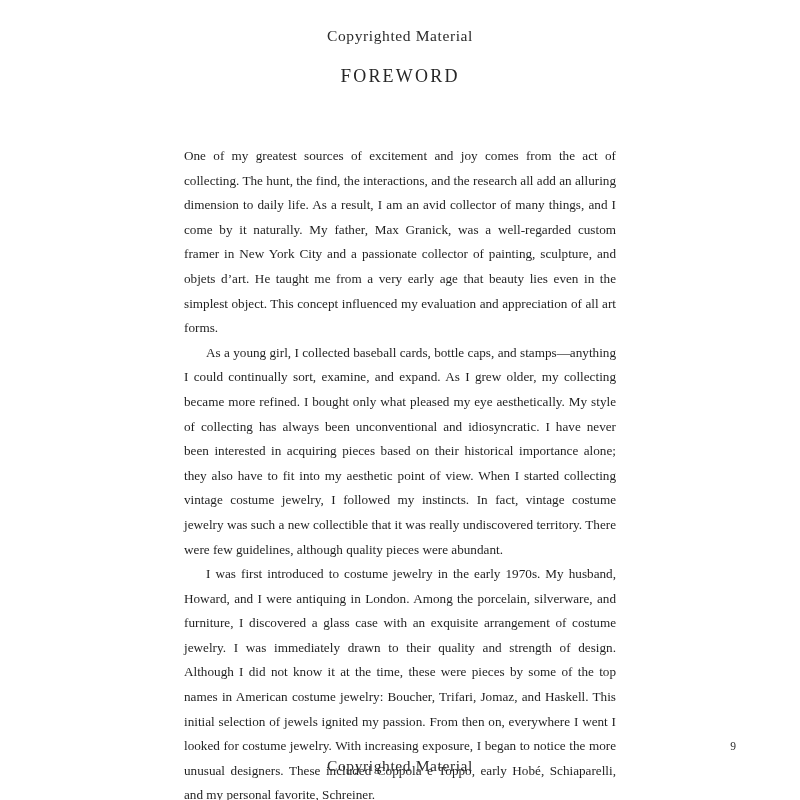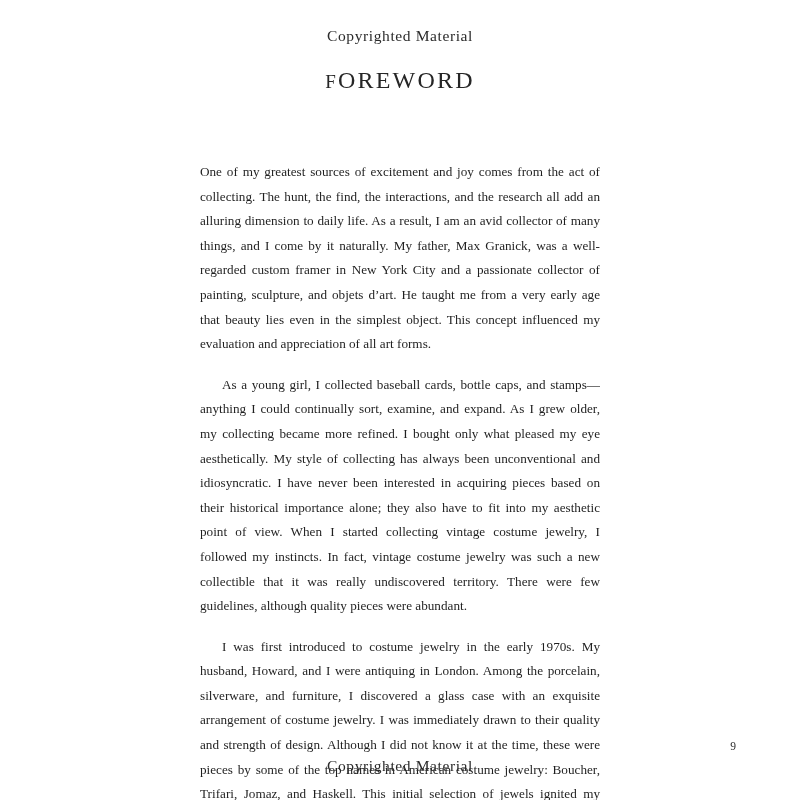--- a/index.html
+++ b/index.html
@@ -33,21 +33,21 @@
   .watermark-top { top: 27px; }
   .watermark-bottom { top: 757px; }
 
   .chapter-title {
     position: absolute;
     left: 0;
     top: 58px;
     width: 800px;
     text-align: center;
     font-family: "Liberation Serif", serif;
-    font-size: 34px;
+    font-size: 26px;
     letter-spacing: 2.2px;
     color: #262626;
     font-variant: small-caps;
     text-transform: lowercase;
   }
   .chapter-title::first-letter {
     font-size: 27px;
   }
 
   .body-text {
@@ -56,21 +56,21 @@
     top: 144px;
     width: 432px;
     text-align: justify;
     font-family: "Liberation Serif", serif;
     font-size: 13.2px;
     line-height: 24.6px;
     color: #1f1f1f;
     hyphens: none;
   }
   .body-text p {
-    margin: 16px;
+    margin: 0;
   }
   .body-text p.indent {
     text-indent: 22px;
     font-family: Liberation Serif, serif;
   }
 
   .page-number {
     position: absolute;
     left: 716px;
     top: 740px;

